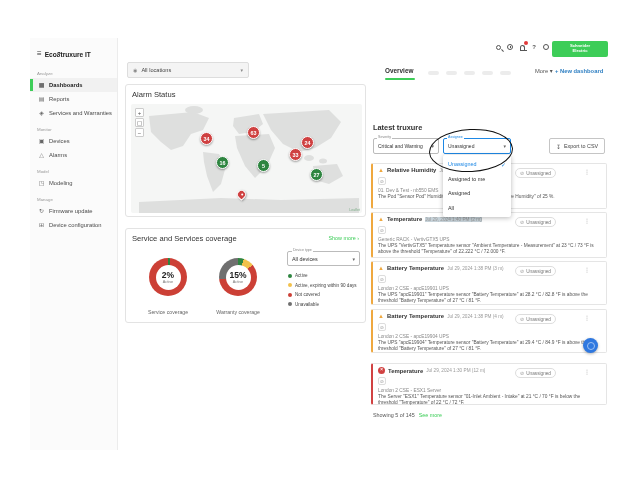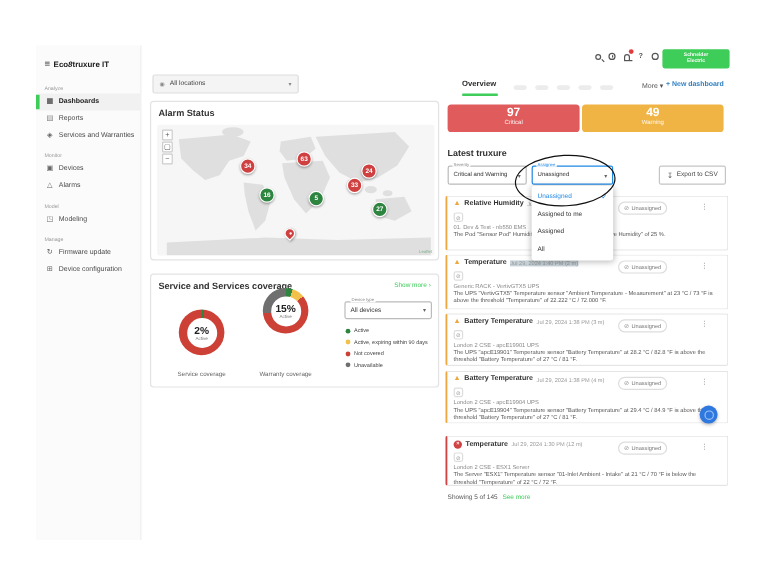--- a/index.html
+++ b/index.html
@@ -36,21 +36,21 @@
   .avatar { width:7px; height:7px; background:#3dcd58; border-radius:50%; }
   .brand { position:absolute; left:434px; top:3px; width:56px; height:16px; background:#3dcd58; border-radius:2px; color:#fff; display:flex; flex-direction:column; align-items:center; justify-content:center; line-height:1.15; font-size:4.2px; font-weight:bold; }
 
   
   .loc-pill { position:absolute; left:9px; top:24px; width:122px; height:16px; background:#f4f4f4; border:1px solid #ddd; border-radius:2px; display:flex; align-items:center; gap:4px; padding:0 5px; font-size:5.6px; color:#444; cursor:pointer; }
   .loc-pill .pin { color:#888; font-size:5px; }
   .loc-pill .chev { margin-left:auto; color:#888; font-size:5px; }
 
   
   .card { position:absolute; background:#fff; border:1px solid #e3e3e3; border-radius:3px; }
-  .card-title { font-size:7.6px; font-weight:bold; color:#333; }
+  .card-title { font-size:7.6px; font-weight:normal; color:#333; }
 
   
   .alarm-card { left:7px; top:46px; width:241px; height:133px; }
   .alarm-card .card-title { position:absolute; left:6px; top:5px; }
   .map { position:absolute; left:5px; top:19px; width:231px; height:109px; background:#f5f6f5; overflow:hidden; border-radius:2px; }
   .map svg { position:absolute; left:0; top:0; }
   .map-controls { position:absolute; left:4px; top:4px; width:9px; display:flex; flex-direction:column; gap:1px; z-index:3; }
   .mapbtn { width:9px; height:9px; background:#fff; border:1px solid #ccc; border-radius:1px; font-size:6px; color:#555; display:flex; align-items:center; justify-content:center; cursor:pointer; line-height:1; }
   .marker { position:absolute; width:13px; height:13px; border-radius:50%; border:1px solid #fff; box-shadow:0 1px 2px rgba(0,0,0,.35); color:#fff; font-size:5.4px; font-weight:bold; display:flex; align-items:center; justify-content:center; z-index:2; cursor:pointer; }
   .marker.critical { background:#cf4141; }
@@ -249,21 +249,21 @@
       <div class="show-more"><span>Show more</span> <span>›</span></div>
 
       <div class="donut" style="left: 23px; top: 29px; background: conic-gradient(rgb(46, 133, 64) 0%, rgb(46, 133, 64) 2%, rgb(204, 64, 54) 2%, rgb(204, 64, 54) 100%);">
         <div class="donut-center">
           <span class="donut-pct">2%</span>
           <span class="donut-sub">Active</span>
         </div>
       </div>
       <div class="donut-label" style="left:7px;">Service coverage</div>
 
-      <div class="donut" style="left: 93px; top: 11px; background: conic-gradient(rgb(46, 133, 64) 0%, rgb(46, 133, 64) 5%, rgb(242, 193, 75) 5%, rgb(242, 193, 75) 14%, rgb(204, 64, 54) 14%, rgb(204, 64, 54) 73%, rgb(111, 111, 111) 73%, rgb(111, 111, 111) 100%);">
+      <div class="donut" style="left: 93px; top: 29px; background: conic-gradient(rgb(46, 133, 64) 0%, rgb(46, 133, 64) 5%, rgb(242, 193, 75) 5%, rgb(242, 193, 75) 14%, rgb(204, 64, 54) 14%, rgb(204, 64, 54) 73%, rgb(111, 111, 111) 73%, rgb(111, 111, 111) 100%);">
         <div class="donut-center">
           <span class="donut-pct">15%</span>
           <span class="donut-sub">Active</span>
         </div>
       </div>
       <div class="donut-label" style="left:77px;">Warranty coverage</div>
 
       <span class="float-label" style="left:166px;top:19px;">Device type</span>
       <div class="dev-select">
         <span>All devices</span>
@@ -295,28 +295,20 @@
     <div class="skeleton-tabs">
       <span class="skel"></span>
         <span class="skel"></span>
         <span class="skel"></span>
         <span class="skel"></span>
         <span class="skel"></span>
     </div>
     <div class="more-link"><span>More</span> <span>▾</span></div>
     <div class="new-dash"><span>+</span> <span>New dashboard</span></div>
 
-    <div class="stat" style="left: 255px; width: 110px; background: rgb(224, 92, 92);">
-      <div class="stat-val">97</div>
-      <div class="stat-lab">Critical</div>
-    </div>
-    <div class="stat" style="left: 367px; width: 118px; background: rgb(240, 180, 69);">
-      <div class="stat-val">49</div>
-      <div class="stat-lab">Warning</div>
-    </div>
 
     <div class="la-title">Latest truxure</div>
 
     <span class="float-label" style="left:259px;top:97px;">Severity</span>
     <div class="selbox" style="left:255px;top:100px;width:66px;">
       <span>Critical and Warning</span>
       <span class="chev">▾</span>
     </div>
 
     <span class="float-label" style="left:329px;top:97px;color:#1e88e5;">Assignee</span>

